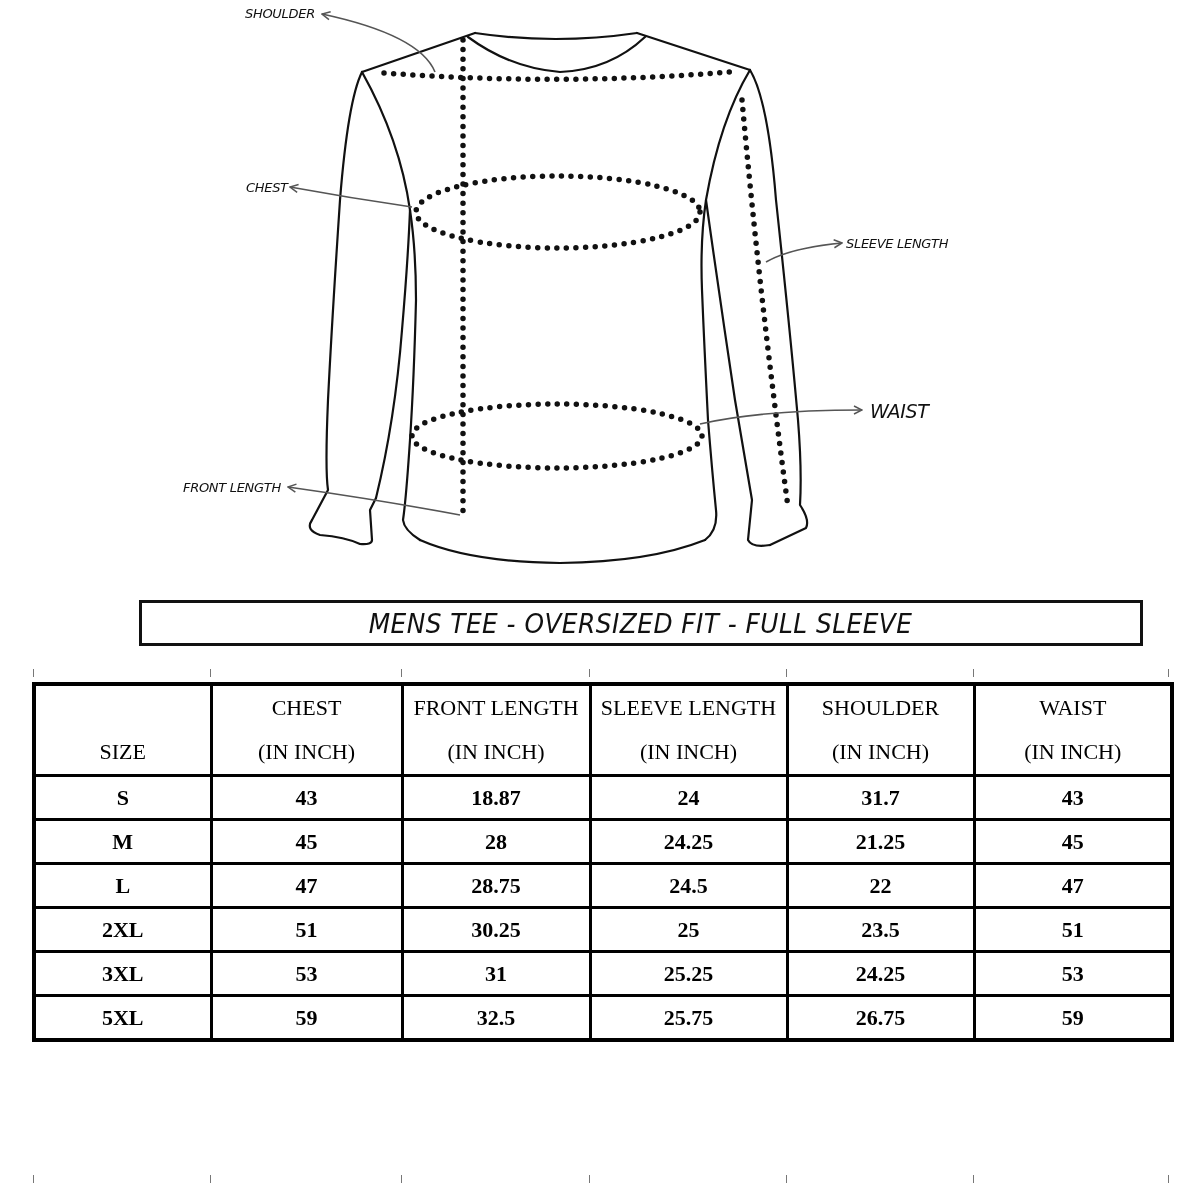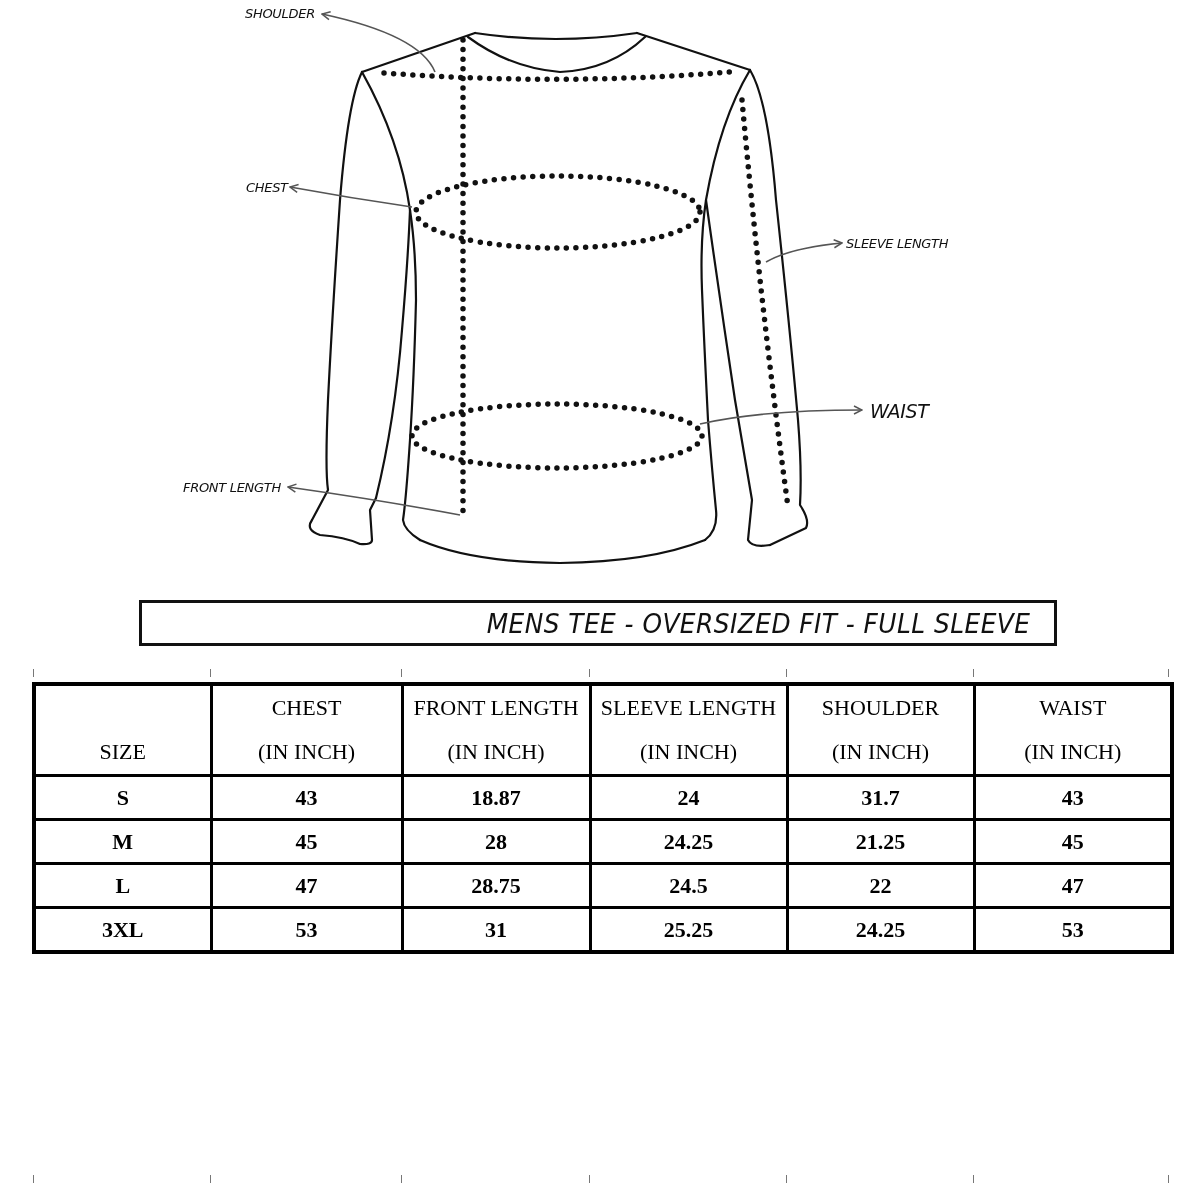--- a/index.html
+++ b/index.html
@@ -1,19 +1,19 @@
 <!DOCTYPE html>
 <html><head>
 <meta charset="utf-8">
 <style>
   html, body { margin:0; padding:0; background:#ffffff; }
   body { width:1200px; height:1200px; position:relative; overflow:hidden; font-family:"DejaVu Sans", sans-serif; }
   #diagram { position:absolute; left:0; top:0; width:1200px; height:580px; }
   .lbl { position:absolute; font-family:"DejaVu Sans", sans-serif; font-style:italic; color:#111; white-space:nowrap; letter-spacing:-0.3px; }
-  #title-box { position:absolute; left:139px; top:600px; width:918px; height:46px; border:3px solid #111; box-sizing:border-box; display:flex; align-items:center; justify-content:flex-end; }
+  #title-box { position:absolute; left:139px; top:600px; width:1004px; height:46px; border:3px solid #111; box-sizing:border-box; display:flex; align-items:center; justify-content:center; }
   #title-box span { font-family:"DejaVu Sans", sans-serif; font-style:italic; font-size:27px; color:#111; letter-spacing:0.5px; transform:scaleX(0.92); }
   #size-table { position:absolute; left:32px; top:682px; width:1138px; border-collapse:collapse; border:4px solid #000; table-layout:fixed; font-family:"Liberation Serif", serif; }
   #size-table th, #size-table td { border:3px solid #000; text-align:center; color:#000; padding:0; }
   #size-table th { height:84px; font-weight:normal; font-size:22px; line-height:44px; vertical-align:bottom; }
   #size-table th .l1 { display:block; }
   #size-table th .l2 { display:block; }
   #size-table td { height:41px; font-size:22px; font-weight:bold; }
   .tick { position:absolute; width:1px; background:#777; }
 </style>
 </head>
@@ -161,21 +161,37 @@
     </tr>
     <tr>
       <td>L</td>
       <td>47</td>
       <td>28.75</td>
       <td>24.5</td>
       <td>22</td>
       <td>47</td>
     </tr>
     <tr>
+      <td>2XL</td>
+      <td>51</td>
+      <td>30.25</td>
+      <td>25</td>
+      <td>23.5</td>
+      <td>51</td>
+    </tr>
+    <tr>
       <td>3XL</td>
       <td>53</td>
       <td>31</td>
       <td>25.25</td>
       <td>24.25</td>
       <td>53</td>
     </tr>
+    <tr>
+      <td>5XL</td>
+      <td>59</td>
+      <td>32.5</td>
+      <td>25.75</td>
+      <td>26.75</td>
+      <td>59</td>
+    </tr>
   </tbody>
 </table>
 
 </body></html>

